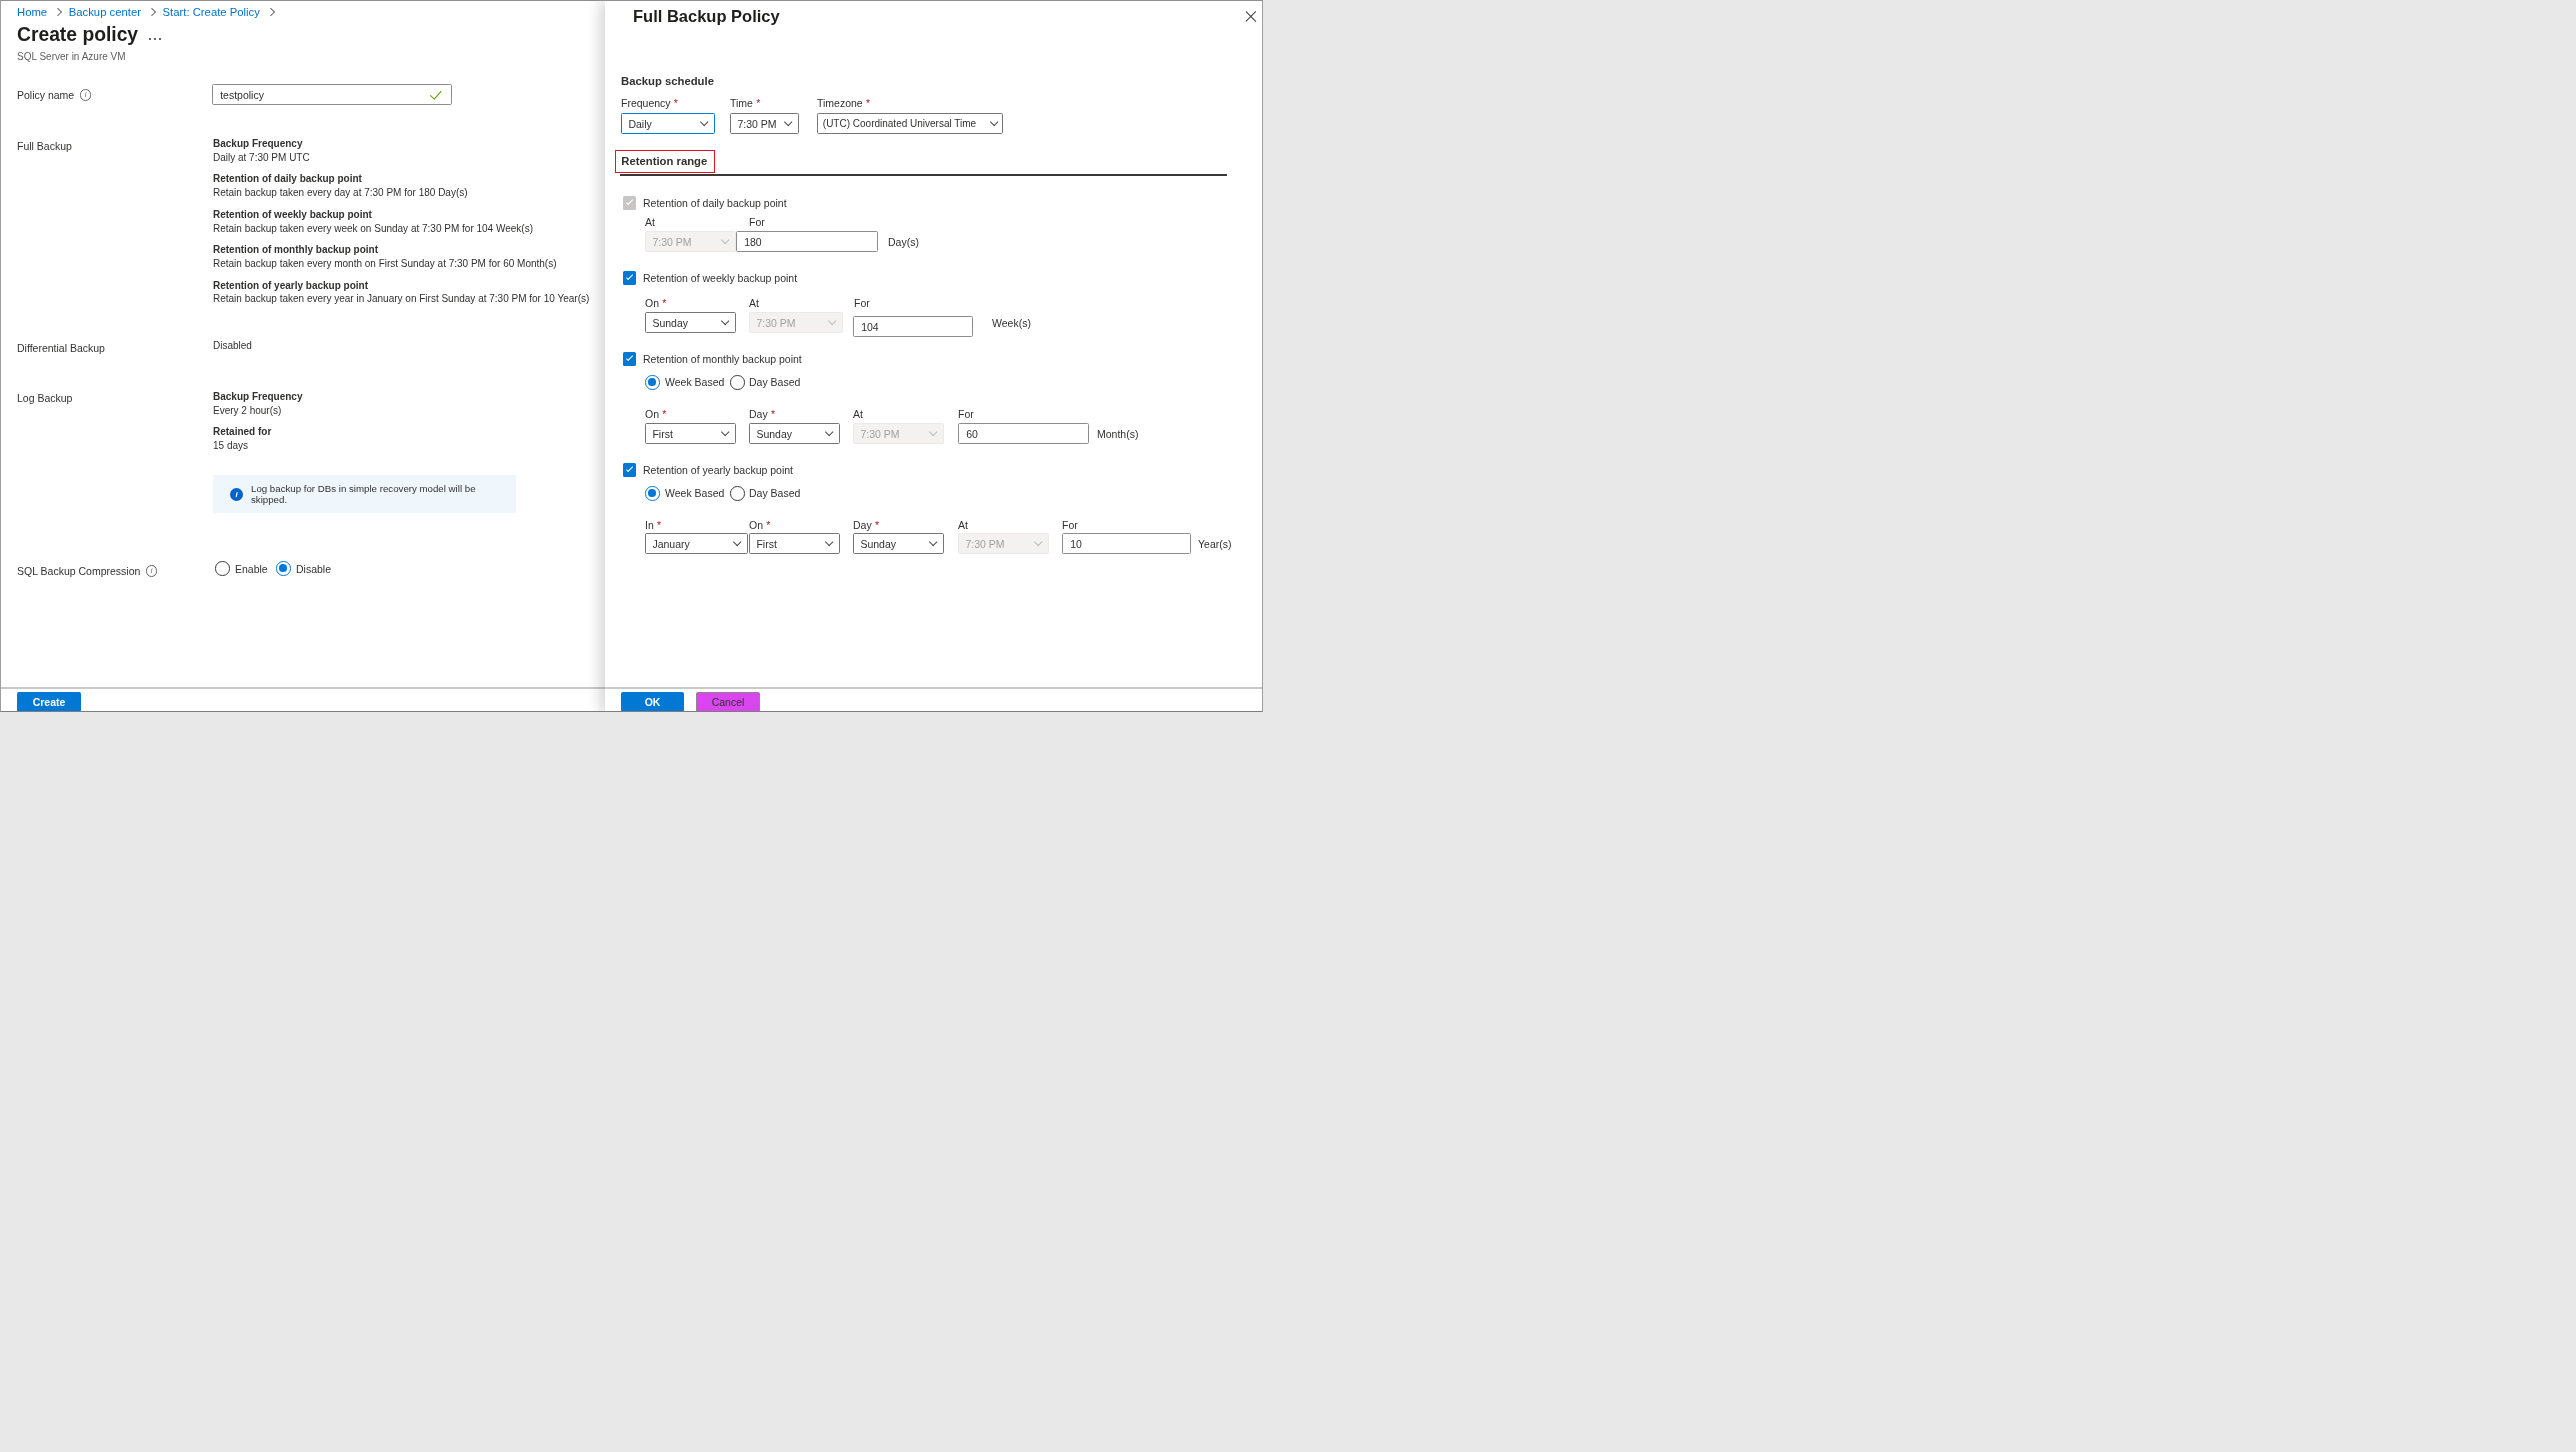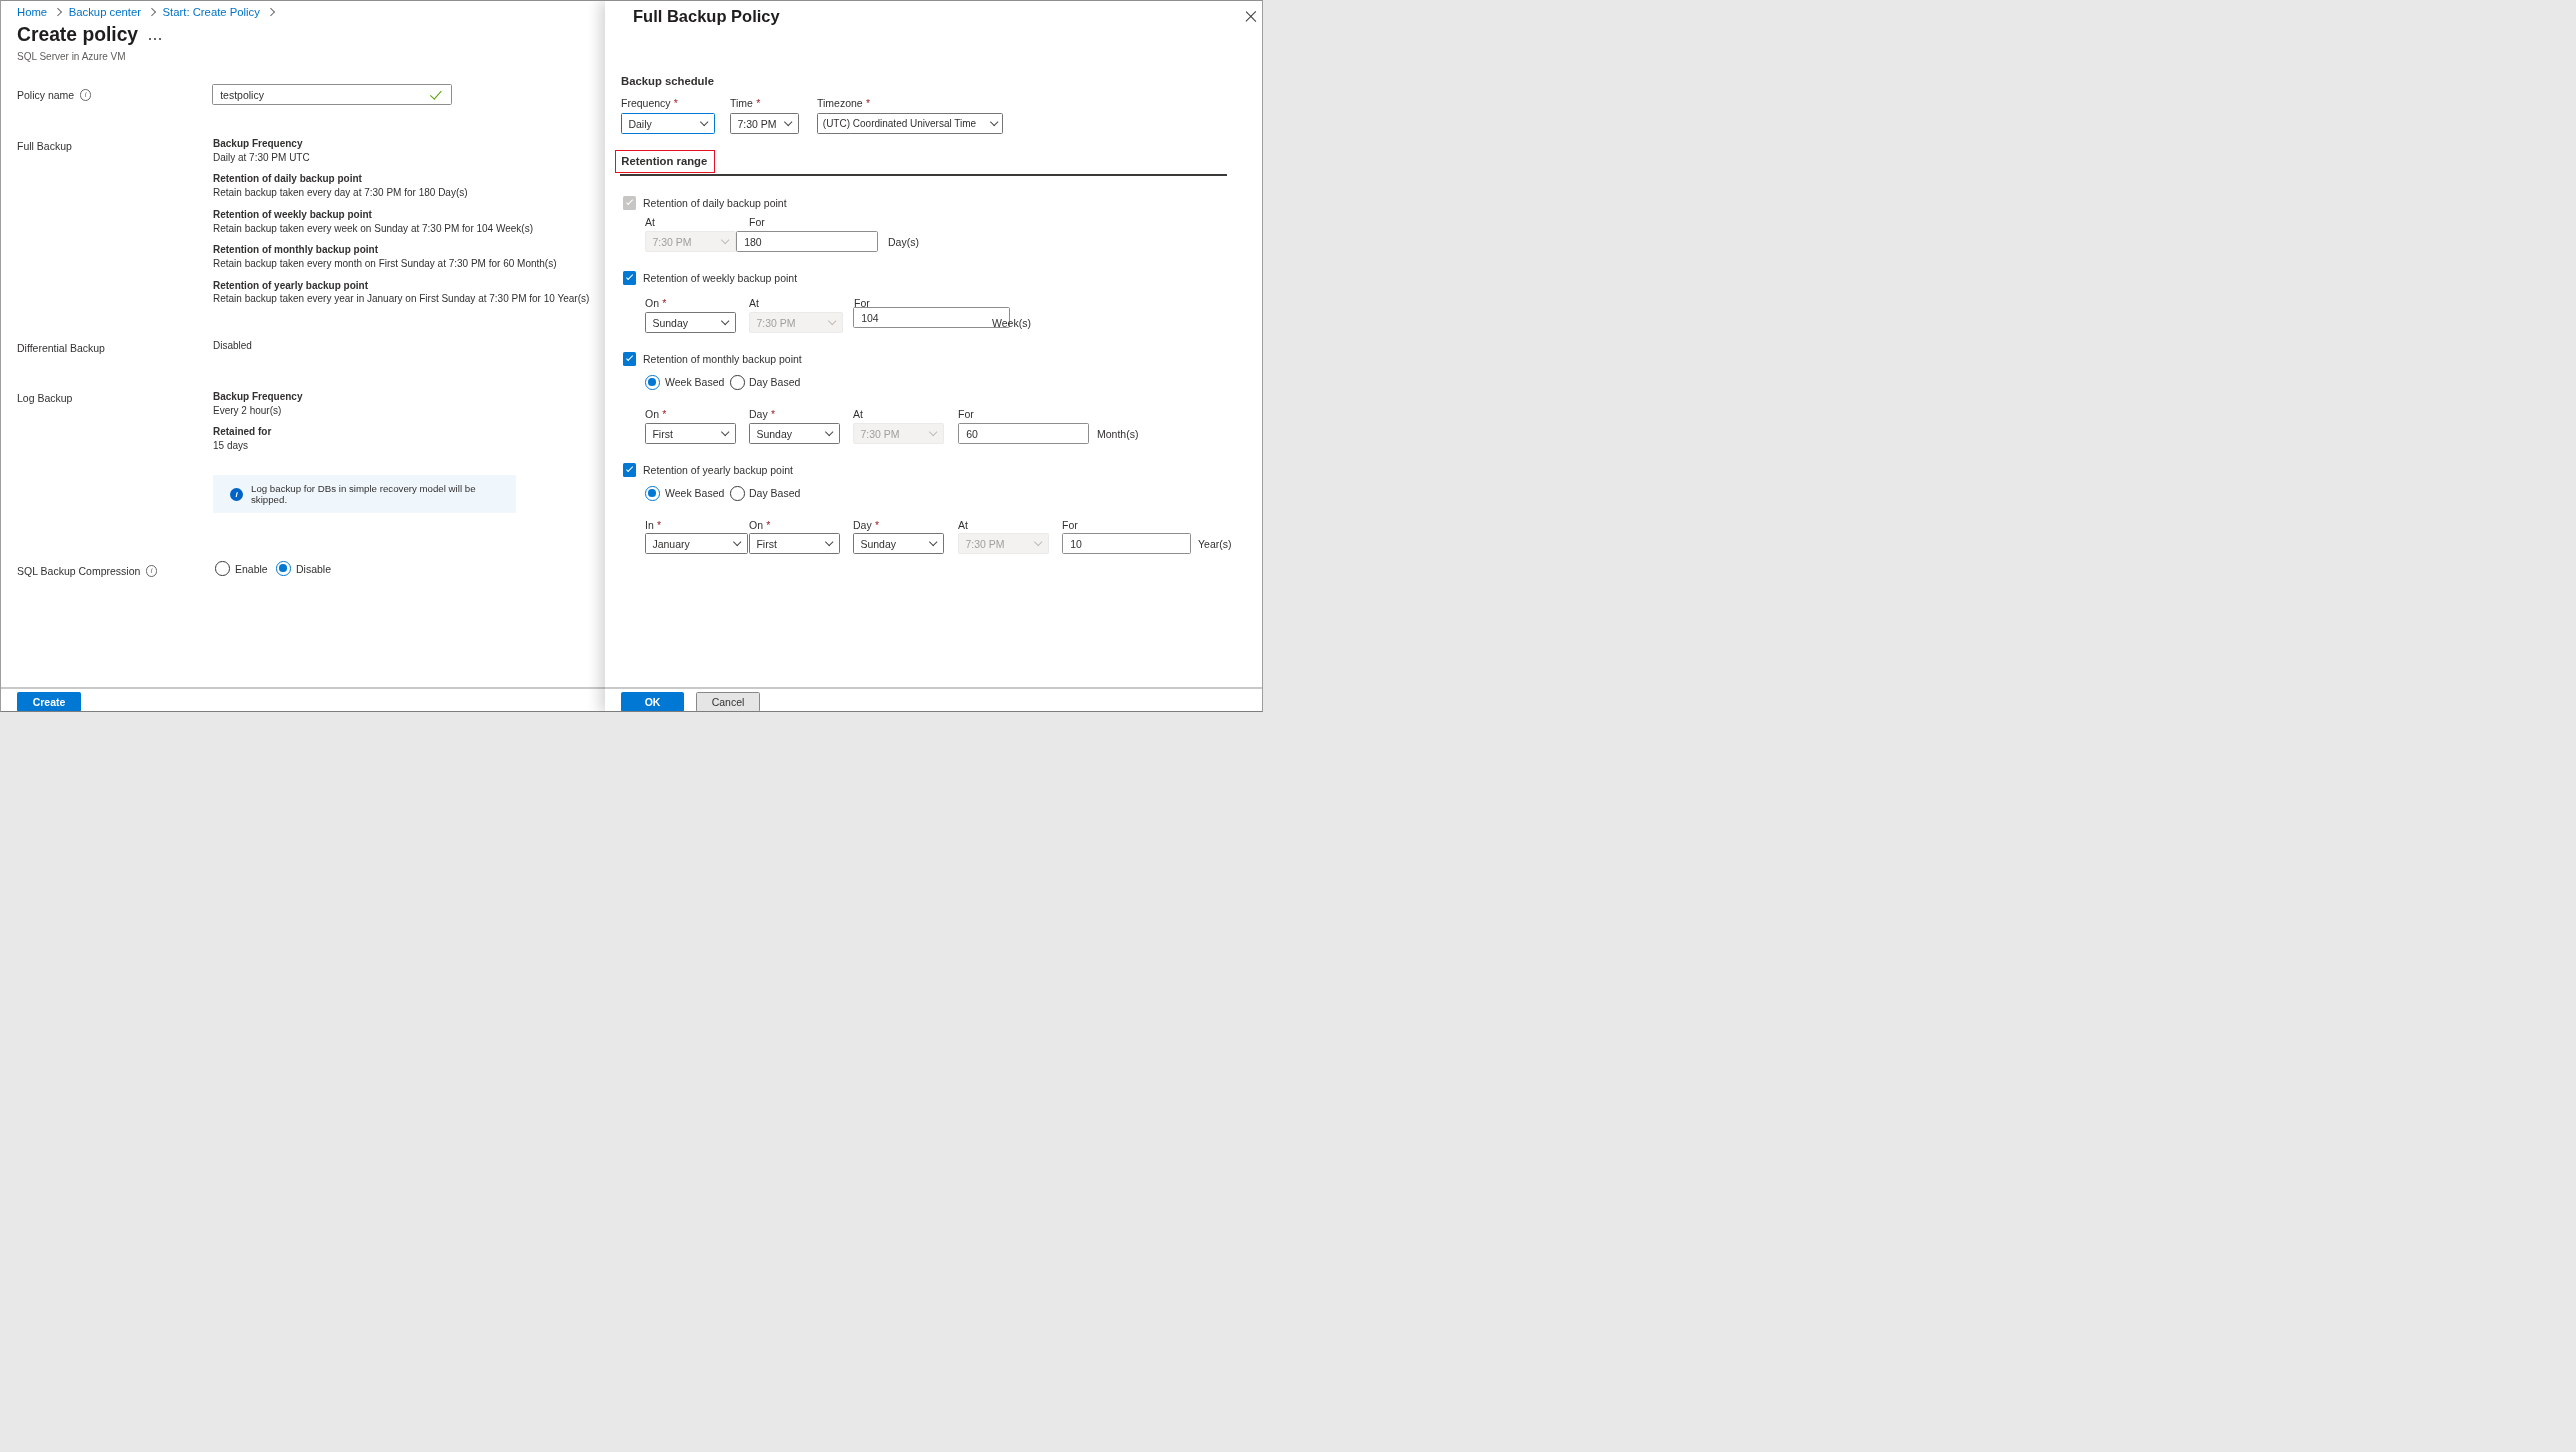--- a/index.html
+++ b/index.html
@@ -54,21 +54,21 @@
           transform:rotate(45deg); margin-top:-1.6px; }
 
   .radio { position:absolute; width:14.5px; height:14.5px; border-radius:50%; border:1.4px solid #3b3a39;
            background:#fff; cursor:pointer; }
   .radio.sel { border-color:#0078d4; }
   .radio.sel::after { content:""; position:absolute; inset:2.4px; border-radius:50%; background:#0078d4; }
 
   .btn { position:absolute; height:20px; border-radius:1.6px; font-size:10.5px; font-family:inherit;
          cursor:pointer; text-align:center; }
   .btn.primary { background:#0078d4; border:0.8px solid #0078d4; color:#fff; font-weight:700; }
-  .btn.secondary { background:#e5e5e5; border:0.8px solid #8a8886; color:#323130; }
+  .btn.secondary { background:#d946ef; border:0.8px solid #8a8886; color:#323130; }
 
   
   .summary { position:absolute; white-space:nowrap; }
   .summary .group { margin-bottom:8px; }
   .g-h { font-size:10px; font-weight:700; line-height:13.7px; }
   .g-t { font-size:10px; line-height:13.7px; }
 
   .info-banner { position:absolute; left:212px; top:474px; width:303px; height:38px; background:#eff6fc;
                  display:flex; align-items:center; padding:0 8px 0 17px; font-size:9.7px; border-radius:1.6px; }
 
@@ -256,21 +256,21 @@
         <span>For</span>
       </div>
     <div class="combo" style="left:40px;top:311px;width:91px;">
       <span class="val">Sunday</span>
         <span class="chev"></span>
     </div>
     <div class="combo disabled" style="left:144px;top:311px;width:94px;">
       <span class="val">7:30 PM</span>
         <span class="chev"></span>
     </div>
-    <input class="tf" style="left: 248px; top: 306px; width: 157px;" value="104">
+    <input class="tf" style="left: 248px; top: 315px; width: 120px;" value="104">
     <span class="unit" style="left:387px;top:316px;">Week(s)</span>
 
     <span class="checkbox" style="left:17.7px;top:351px;">
         <span class="tick"></span>
       </span>
     <span class="chk-label" style="left:38px;top:352px;">Retention of monthly backup point</span>
     <span class="radio sel" style="left:40px;top:374px;"></span>
     <span class="radio-lbl" style="left:60px;top:375px;">Week Based</span>
     <span class="radio" style="left:125px;top:374px;"></span>
     <span class="radio-lbl" style="left:144px;top:375px;">Day Based</span>

